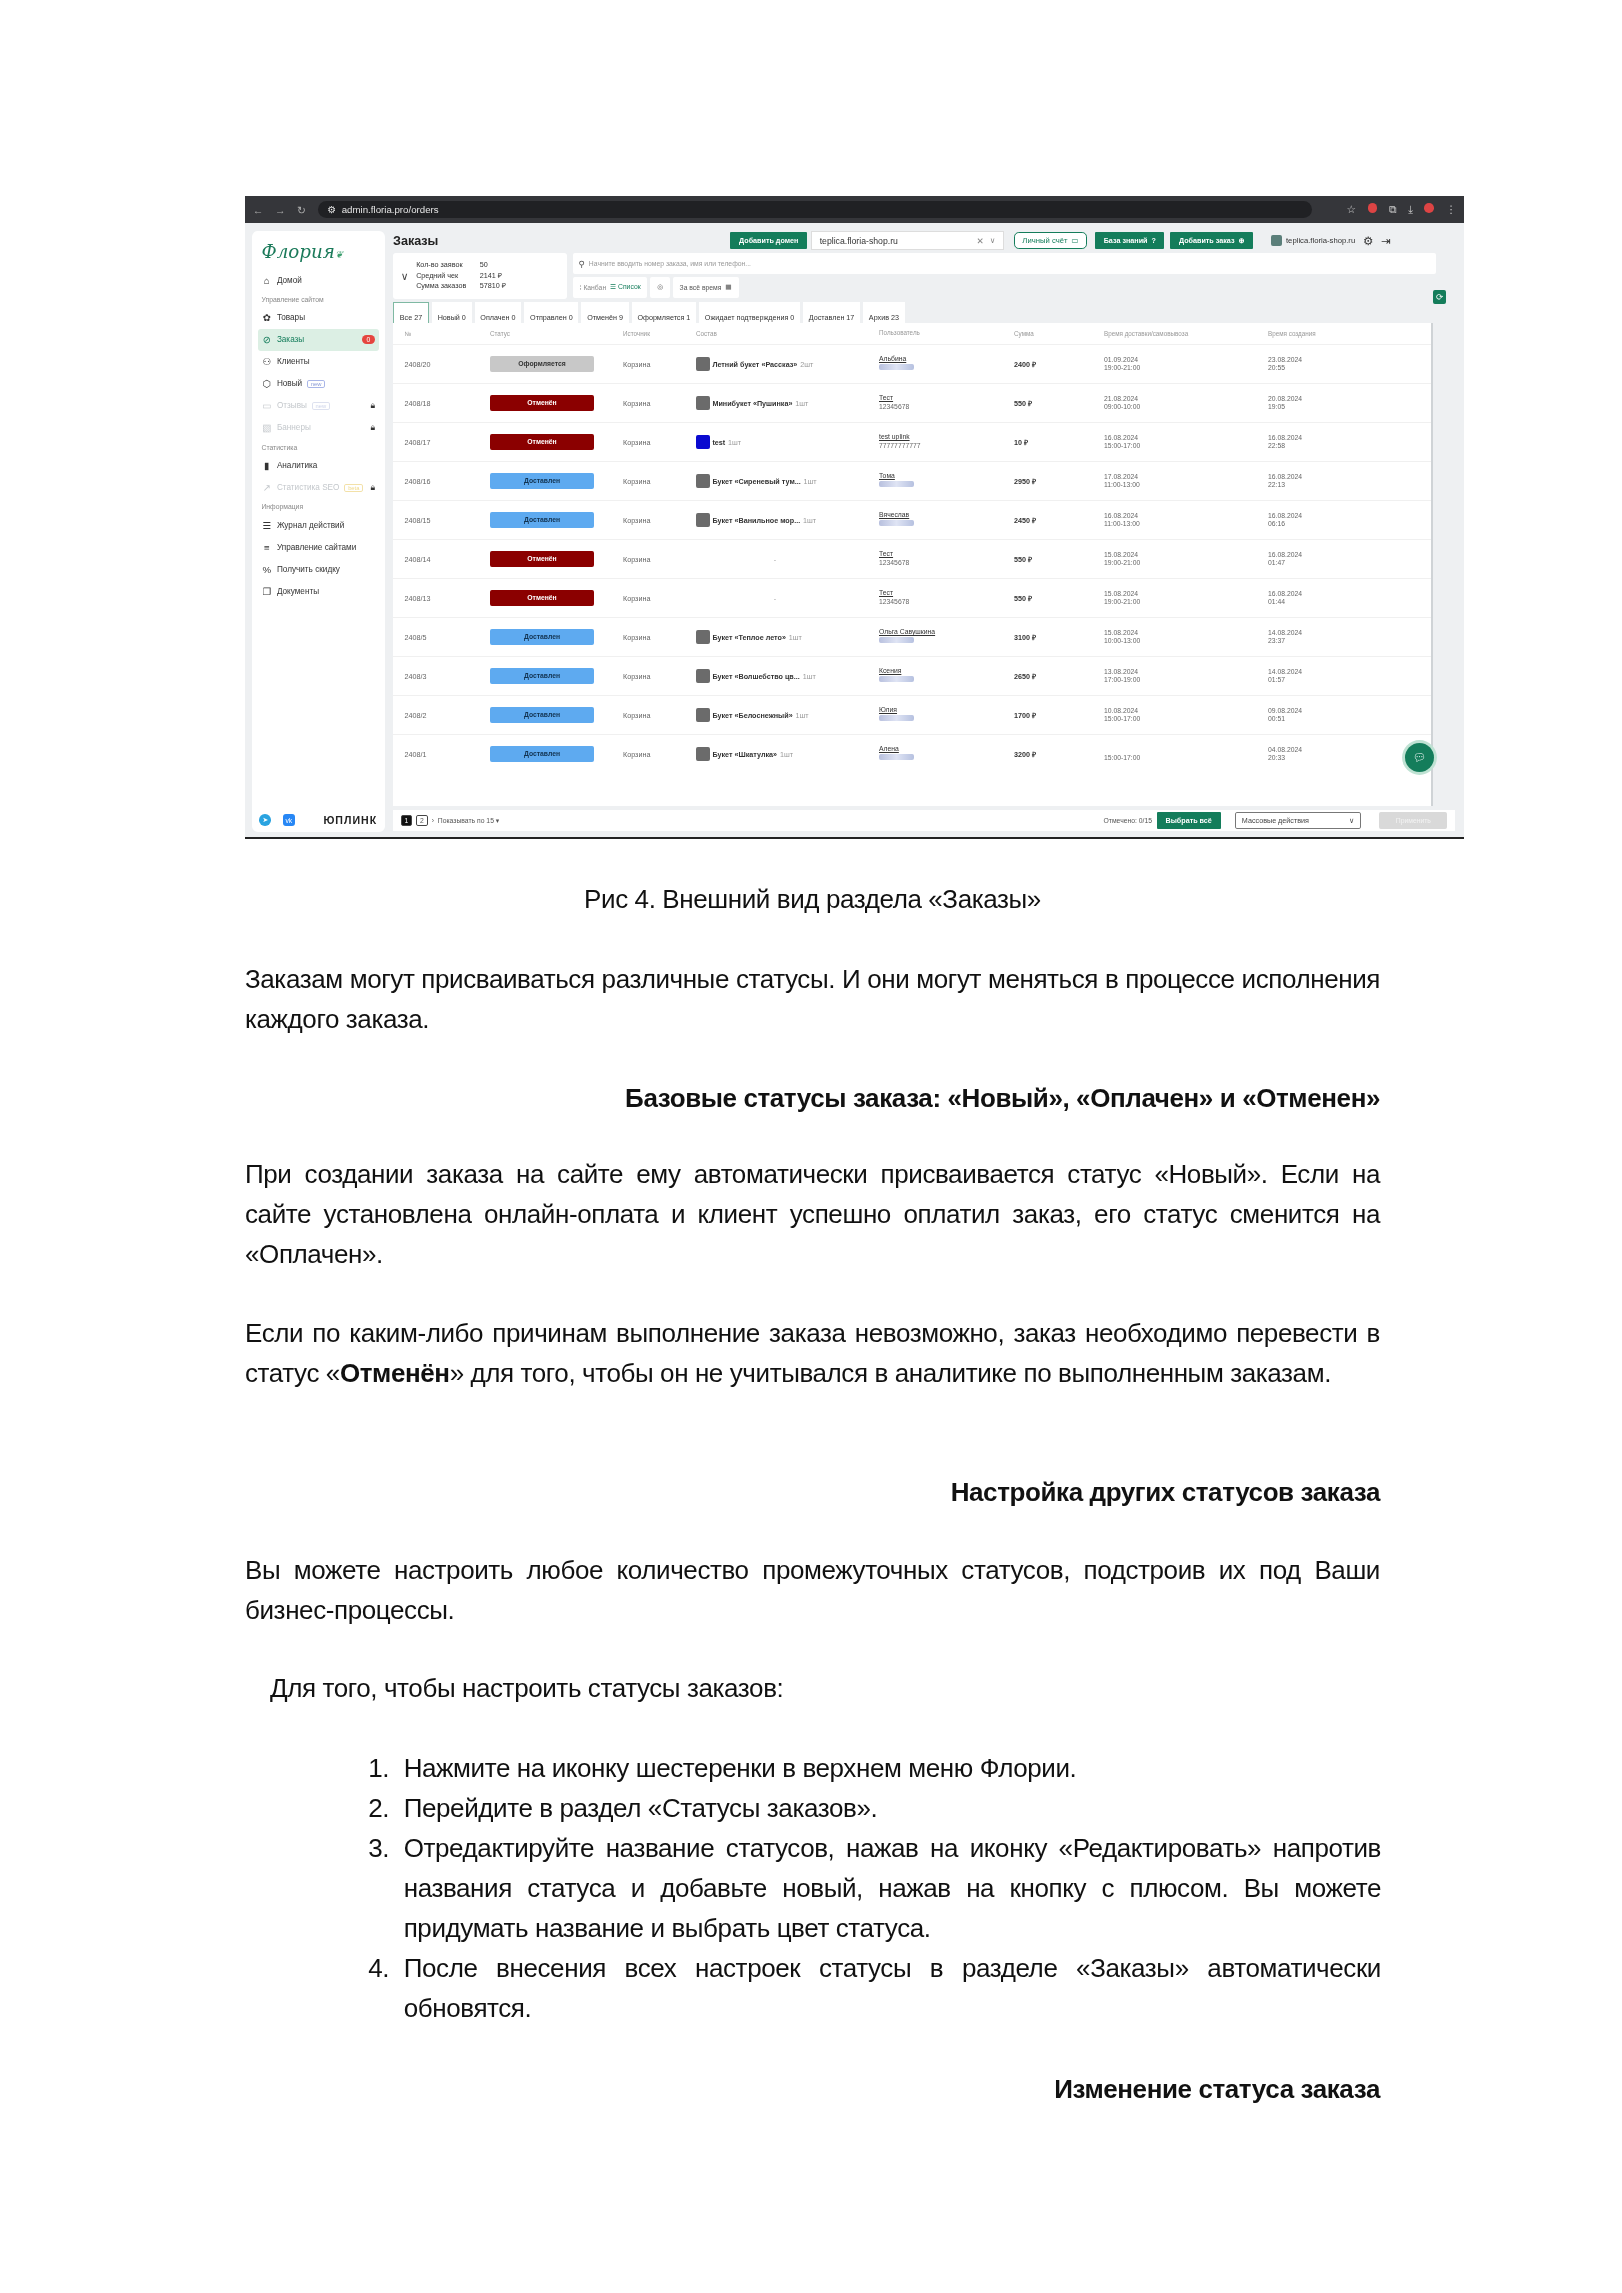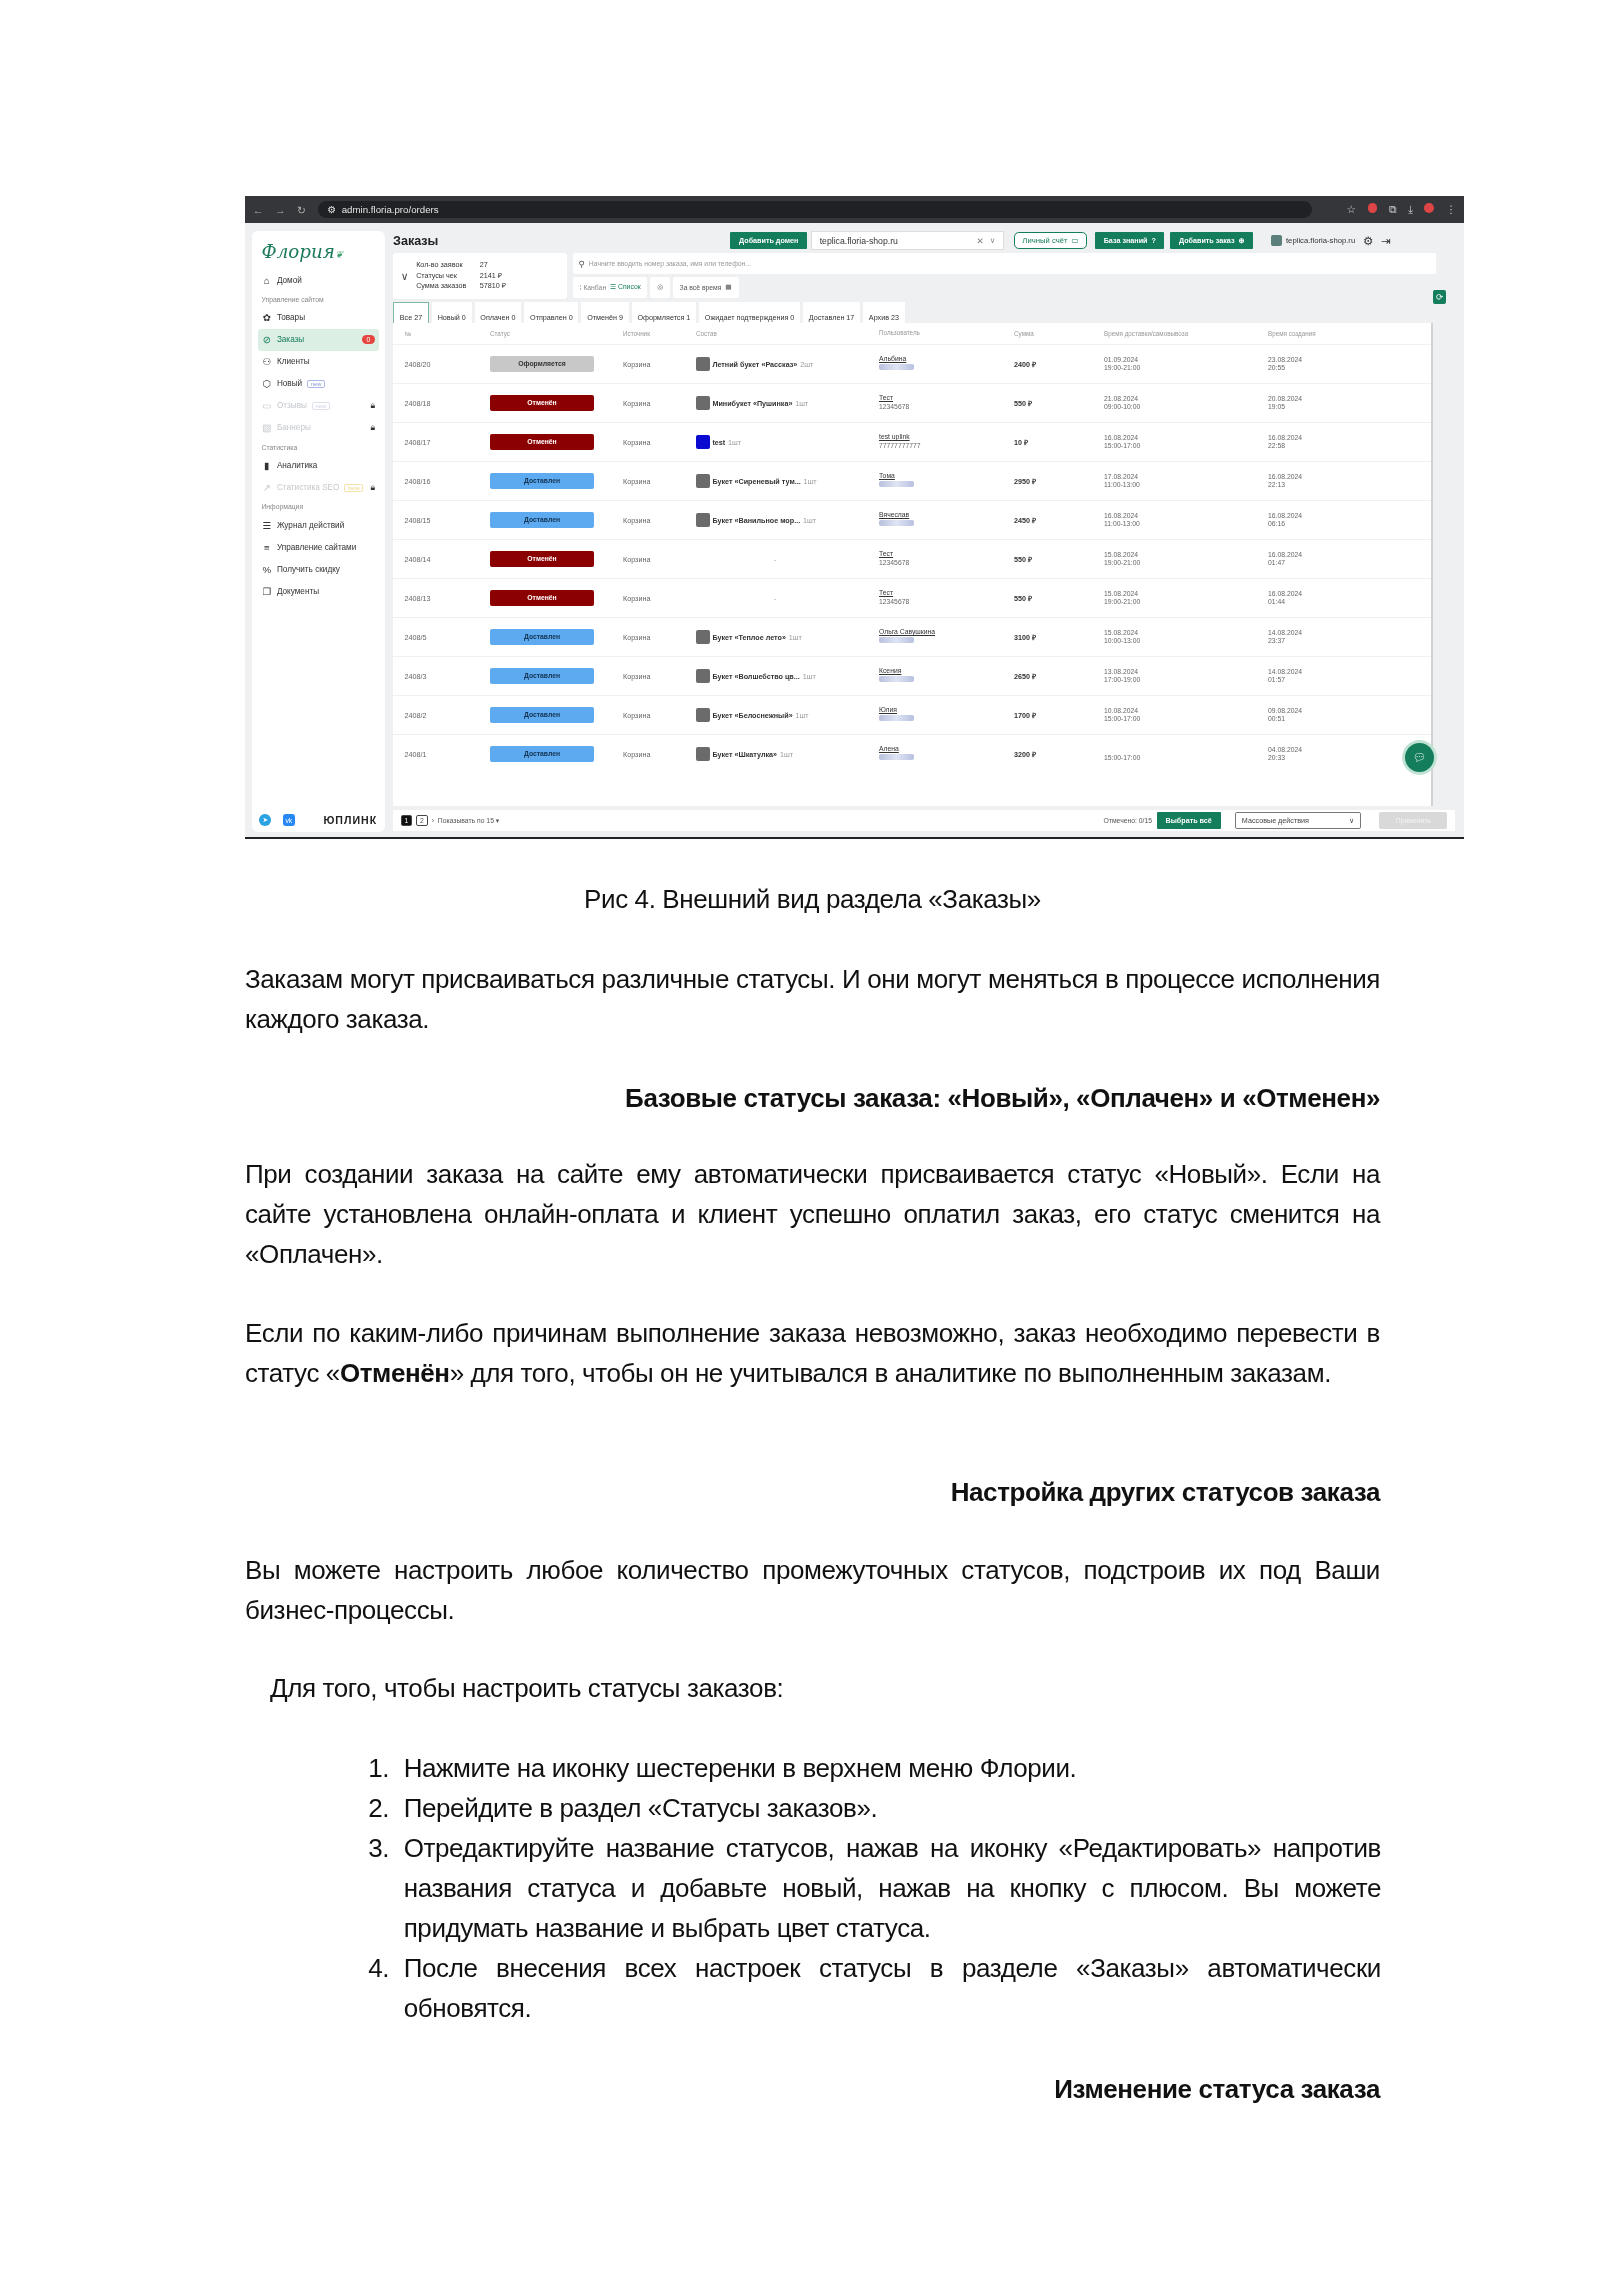--- a/index.html
+++ b/index.html
@@ -231,24 +231,24 @@
       <span style="margin-left:7.7px" class="top-ico">⇥</span>
     </div>
 
     <div class="stats-row">
       <div class="stats-box">
         <span class="chev">∨</span>
         <table>
           <tbody>
               <tr>
                 <td>Кол-во заявок</td>
-                <td class="v">27</td>
+                <td class="v">50</td>
               </tr>
           <tr>
-                <td>Статусы чек</td>
+                <td>Средний чек</td>
                 <td class="v">2141 ₽</td>
               </tr>
           <tr>
                 <td>Сумма заказов</td>
                 <td class="v">57810 ₽</td>
               </tr>
         </tbody>
           </table>
       </div>
       <div class="search-col">

